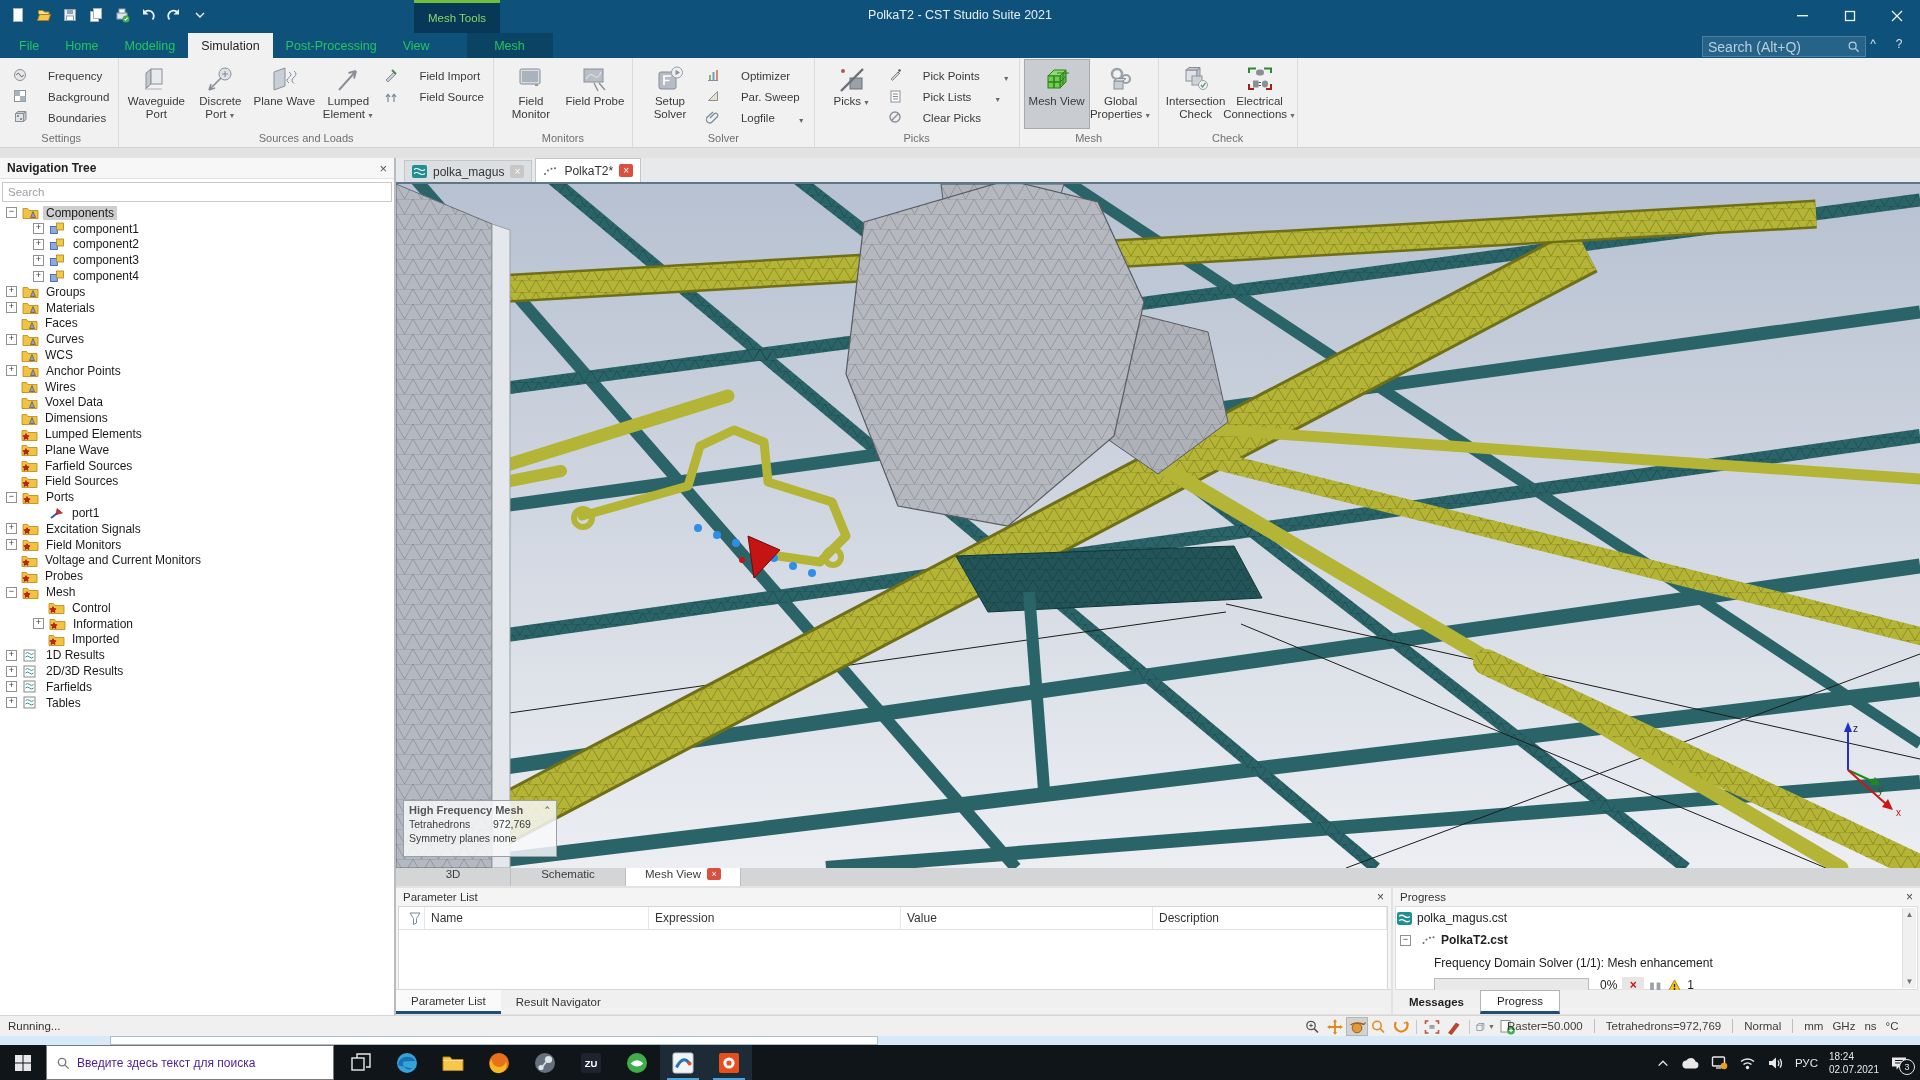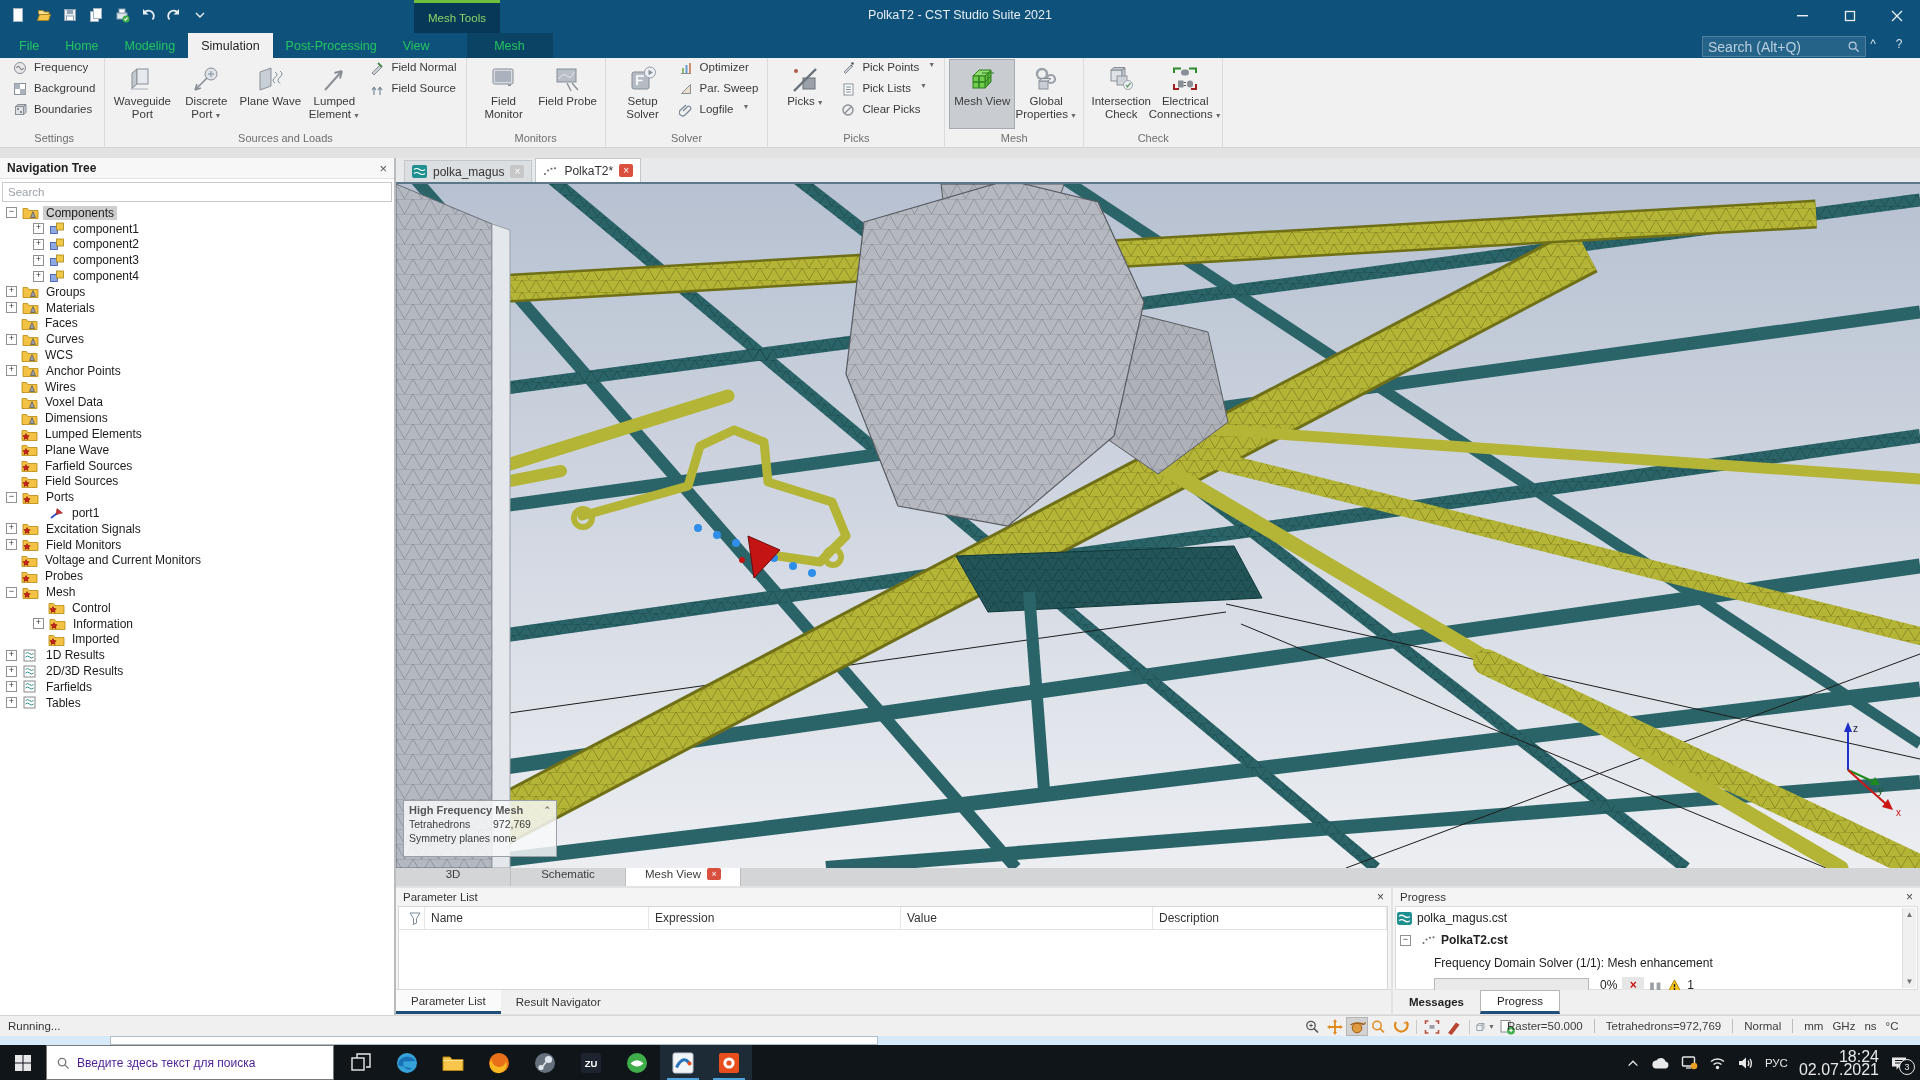--- a/index.html
+++ b/index.html
@@ -31,21 +31,21 @@
   #ribbon{position:absolute;left:0;top:58px;width:1920px;height:90px;background:#f1f1f2;
           border-bottom:1px solid #d2d2d2;display:flex;padding-left:4px;box-sizing:border-box;}
   .rgroup{display:flex;flex-direction:column;border-right:1px solid #dadbdc;padding:2px 5px 0 5px;}
   .rg-cols{flex:1;display:flex;align-items:flex-start;}
   .rg-label{height:15px;font-size:11px;color:#6f6f6f;text-align:center;line-height:13px;}
   .rbtn-lg{width:64px;height:68px;display:flex;flex-direction:column;align-items:center;padding-top:2px;
            font-size:11.5px;color:#3a3a3a;text-align:center;line-height:12.5px;box-sizing:border-box;}
   .rbtn-lg .ric{height:33px;display:flex;align-items:center;}
   .rbtn-lg.active{background:#c9cdd2;outline:1px solid #a6abb1;}
   .rcol{display:flex;flex-direction:column;padding-top:1px;}
-  .rbtn-sm{display:flex;align-items:flex-start;height:21px;font-size:11.5px;color:#3a3a3a;gap:7px;padding:0 4px;white-space:nowrap;}
+  .rbtn-sm{display:flex;align-items:flex-end;height:21px;font-size:11.5px;color:#3a3a3a;gap:21px;padding:0 4px;white-space:nowrap;}
   .arrow{font-size:7px;color:#6a6a6a;margin-left:2px;}
 
   
   #navpanel{position:absolute;left:0;top:158px;width:396px;height:857px;background:#fff;border-right:2px solid #b9bcbf;box-sizing:border-box;}
   #navhdr{height:20px;background:#f7f7f7;border-bottom:1px solid #e3e3e3;display:flex;align-items:center;
           padding:0 7px;font-size:12px;font-weight:bold;color:#222;}
   #navclose{margin-left:auto;color:#555;font-size:13px;font-weight:normal;}
   #navsearch{margin:3px 2px;height:18px;border:1px solid #c9c9c9;display:flex;align-items:center;padding:0 5px;
              font-size:11.5px;color:#9aa0a6;}
   #tree{font-size:12px;color:#1b1b1b;margin-top:2px;}
@@ -122,21 +122,21 @@
   
   #taskbar{position:absolute;left:0;top:1045px;width:1920px;height:35px;background:#10151a;display:flex;align-items:center;}
   #startbtn{width:46px;height:35px;display:flex;align-items:center;justify-content:center;}
   #tsearch{width:268px;height:33px;background:#fff;border:1px solid #7a7a7a;display:flex;align-items:center;
            gap:7px;padding:0 9px;font-size:12px;color:#4c1d95;white-space:nowrap;overflow:hidden;}
   #tapps{display:flex;height:35px;margin-left:4px;}
   .tslot{width:46px;height:35px;display:flex;align-items:center;justify-content:center;position:relative;}
   .tslot.active{background:#1d2b36;}
   .tslot.active::after{content:"";position:absolute;bottom:0;left:7px;right:7px;height:2px;background:#4fa3dd;}
   #tray{margin-left:auto;display:flex;align-items:center;gap:11px;padding-right:12px;color:#e8e8e8;}
-  #clock{font-size:16px;text-align:right;line-height:13px;}
+  #clock{font-size:10px;text-align:left;line-height:13px;}
   #notif{position:relative;display:flex;}
   #notifbadge{position:absolute;right:-7px;bottom:-4px;width:14px;height:14px;border-radius:50%;background:#10151a;
               border:1px solid #e8e8e8;color:#e8e8e8;font-size:9px;display:flex;align-items:center;justify-content:center;}
 </style>
 </head>
 <body>
 
 <div id="root">
 
   <div id="topband">
@@ -309,21 +309,21 @@
             <div>Lumped Element<span class="arrow">▼</span></div>
           </div>
           <div class="rcol">
             <div class="rbtn-sm">
               <span>
                 <svg width="14" height="14" viewBox="0 0 14 14">
                   <path d="M2 12 L9.5 4.5 l2 2 L4 14 Z" fill="#c9ced4" stroke="#8a8f96"></path>
                   <path d="M8 2 l4 4" stroke="#4a8a4a" stroke-width="2"></path>
                 </svg>
               </span>
-              <span>Field Normal</span>
+              <span>Field Import</span>
             </div>
             <div class="rbtn-sm">
               <span>
                 <svg width="14" height="14" viewBox="0 0 14 14">
                   <path d="M4 13 V5 M4 5 l-2 3 M4 5 l2 3 M10 13 V5 M10 5 l-2 3 M10 5 l2 3" stroke="#7a8a98" fill="none" stroke-width="1.2"></path>
                 </svg>
               </span>
               <span>Field Source</span>
             </div>
           </div>

